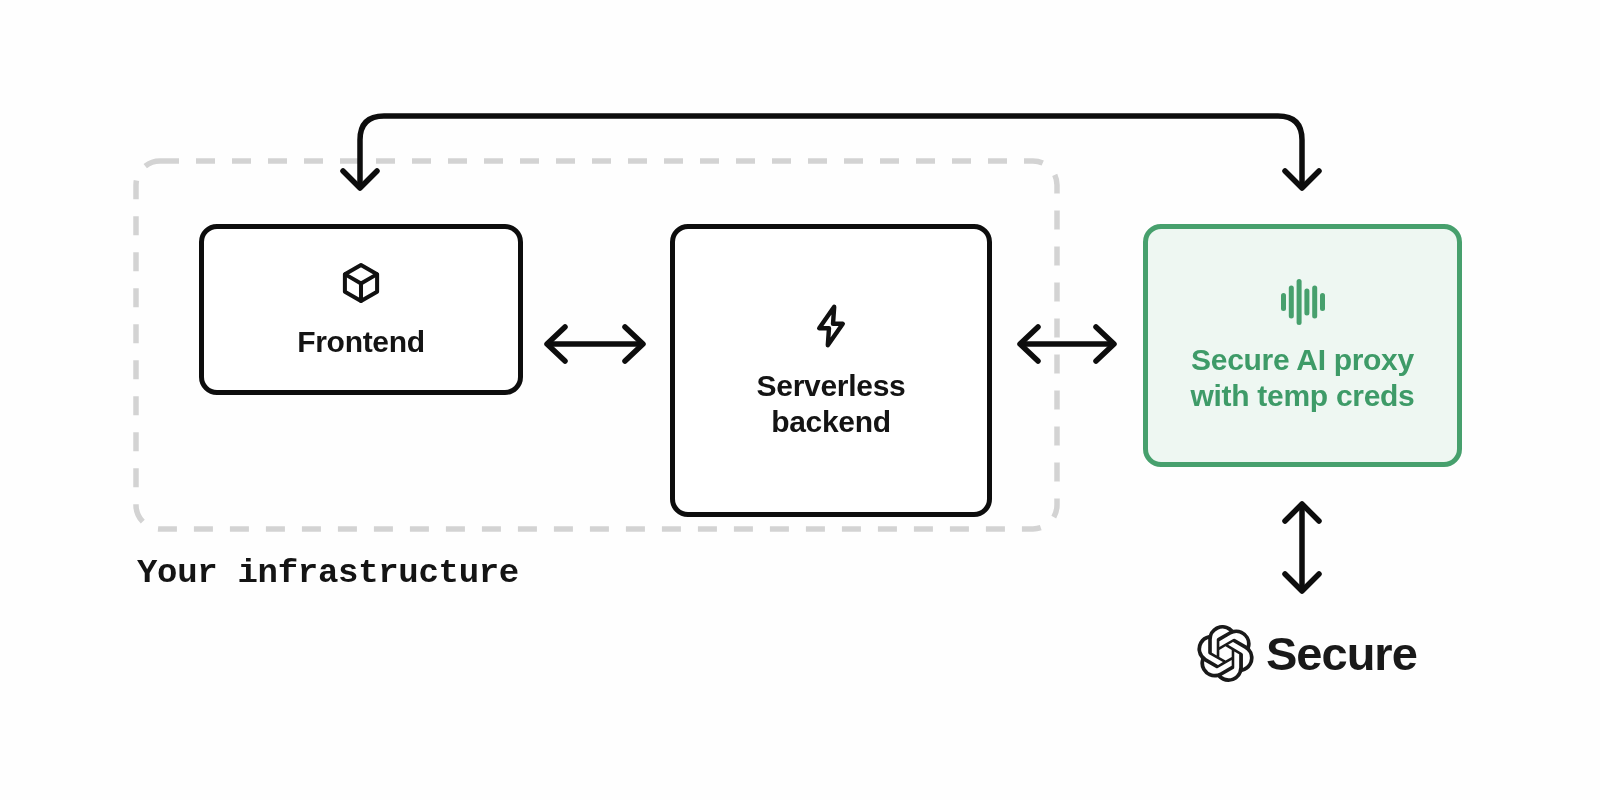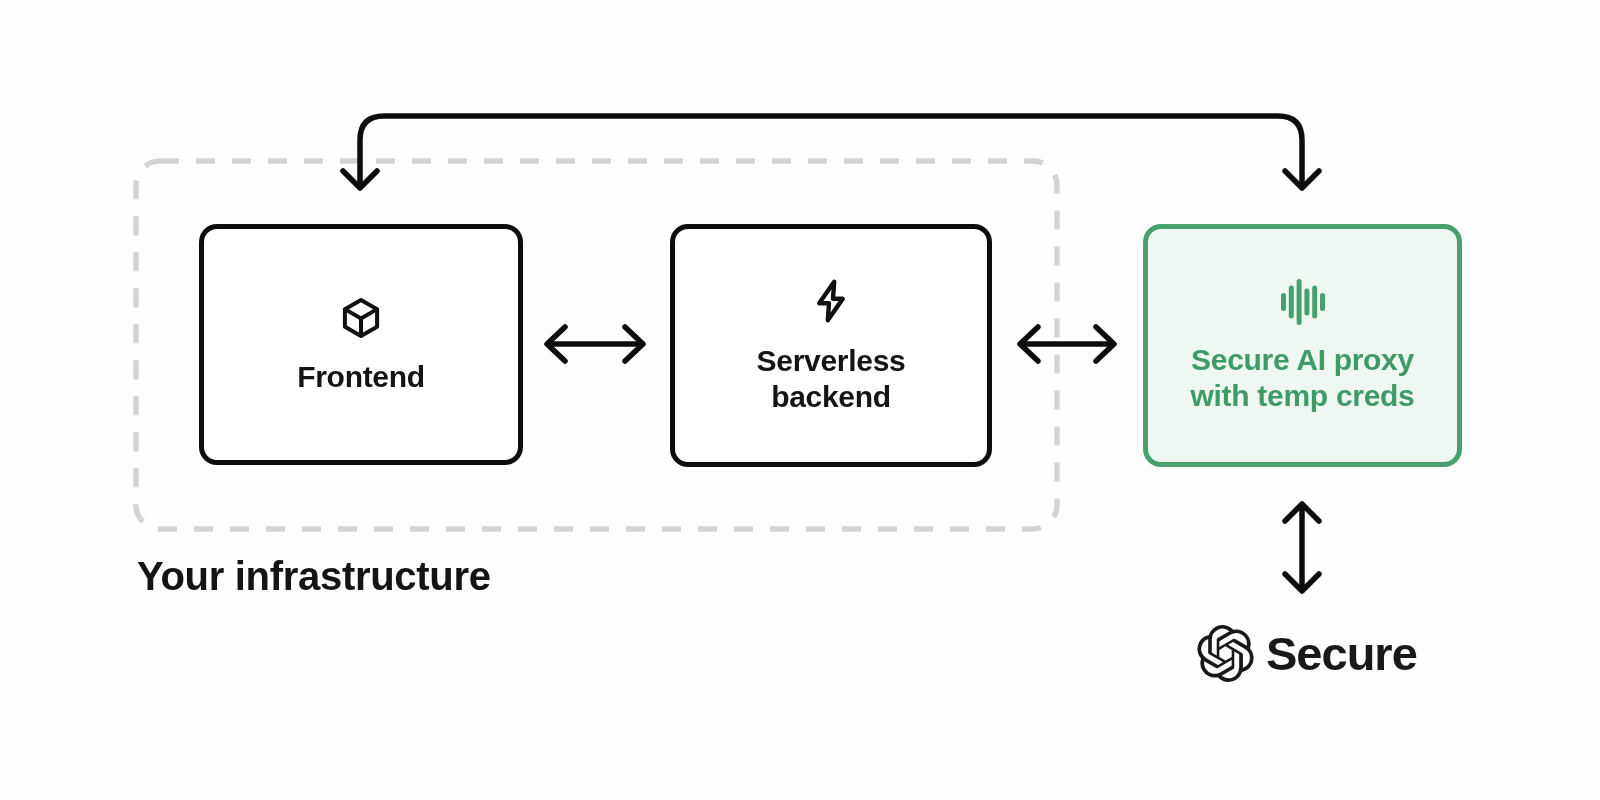--- a/index.html
+++ b/index.html
@@ -18,30 +18,30 @@
     background:#ffffff;
     border:5px solid #0d0d0d;
     border-radius:18px;
     box-sizing:border-box;
   }
   .node-label{
     font-size:30px;line-height:36px;font-weight:700;
     color:#141414;text-align:center;
     white-space:pre-line;letter-spacing:-0.3px;
   }
-  #node-frontend{left:199px;top:224px;width:324px;height:241px;}
-  #node-backend{left:670px;top:224px;width:322px;height:243px;}
+  #node-frontend{left:199px;top:224px;width:324px;height:171px;}
+  #node-backend{left:670px;top:224px;width:322px;height:293px;}
   #node-proxy{
     left:1143px;top:224px;width:319px;height:243px;
     background:#eef7f2;border-color:#47a06d;gap:16px;
   }
   #node-proxy .node-label{color:#3e9b68;}
   #infra-label{
     position:absolute;left:137px;top:554px;
-    font-size:40px;font-weight:700;color:#141414;letter-spacing:-0.3px;
+    font-size:34px;font-weight:700;color:#141414;letter-spacing:-0.3px;font-family:Liberation Mono, monospace;
   }
   #openai-brand{
     position:absolute;left:1197px;top:625px;
     display:flex;align-items:center;gap:12px;
   }
   #openai-wordmark{
     font-size:47px;font-weight:700;color:#191919;letter-spacing:-1px;
   }
   .icon{display:block;}
 </style>

